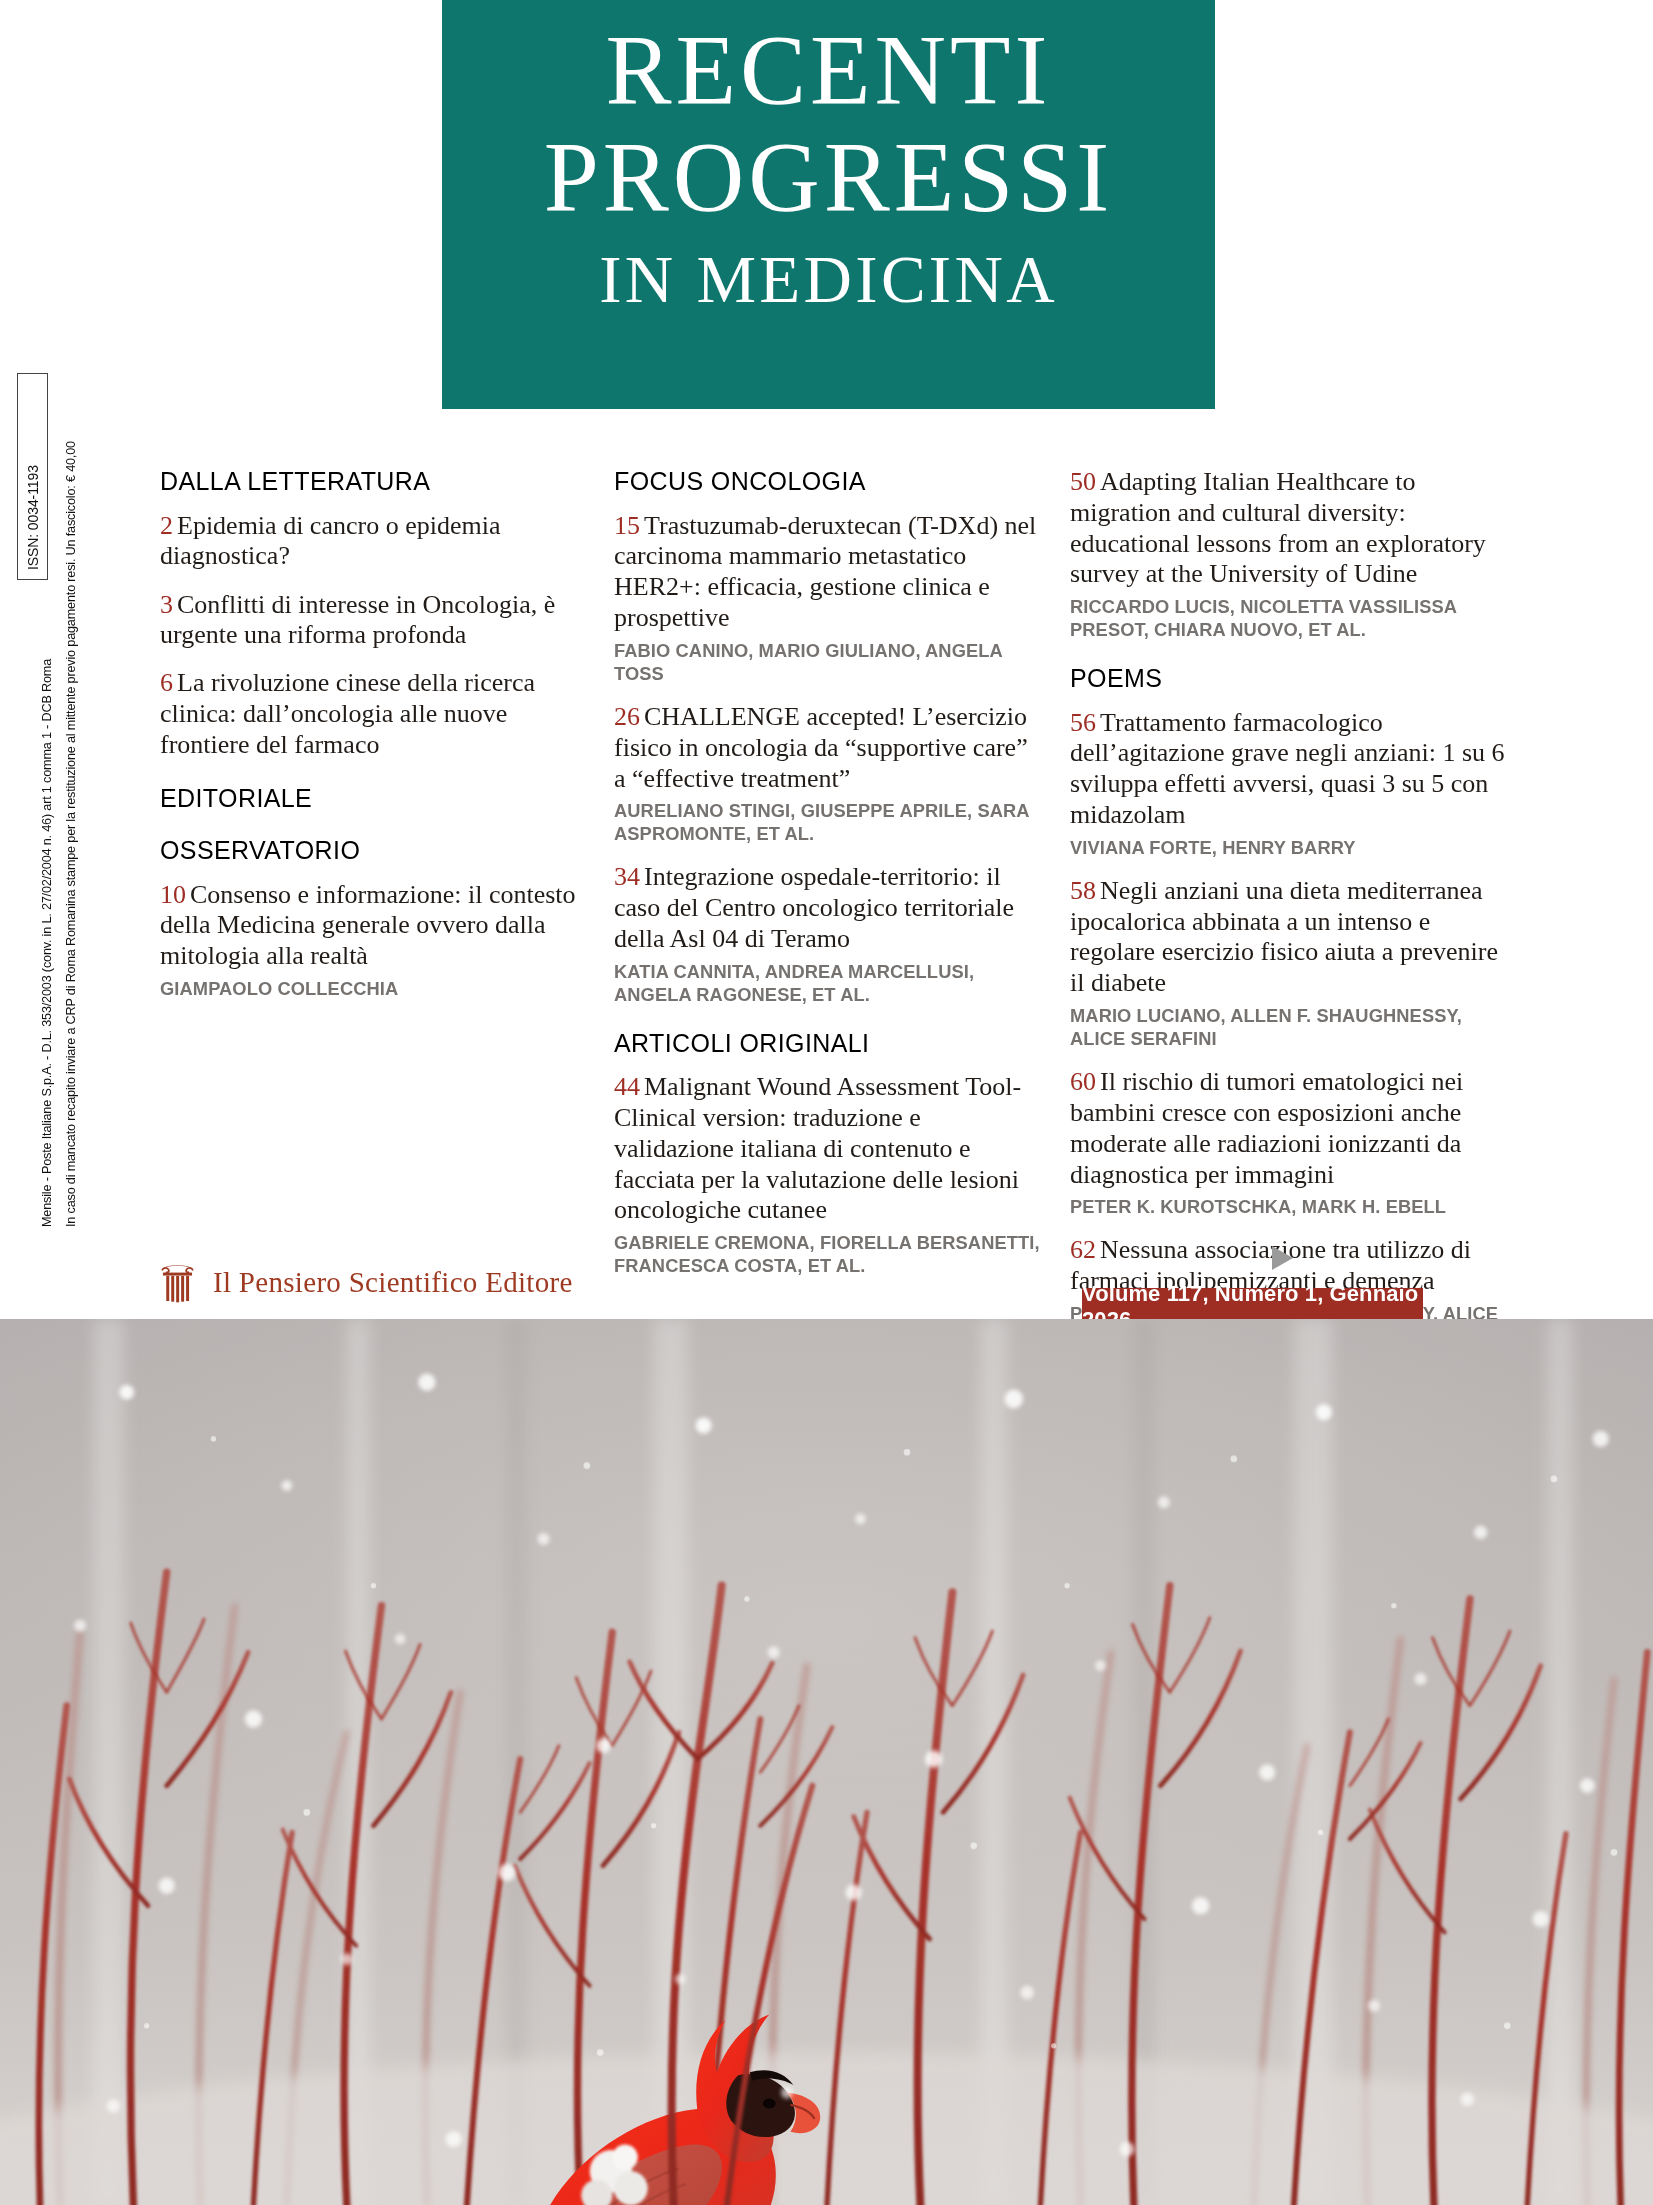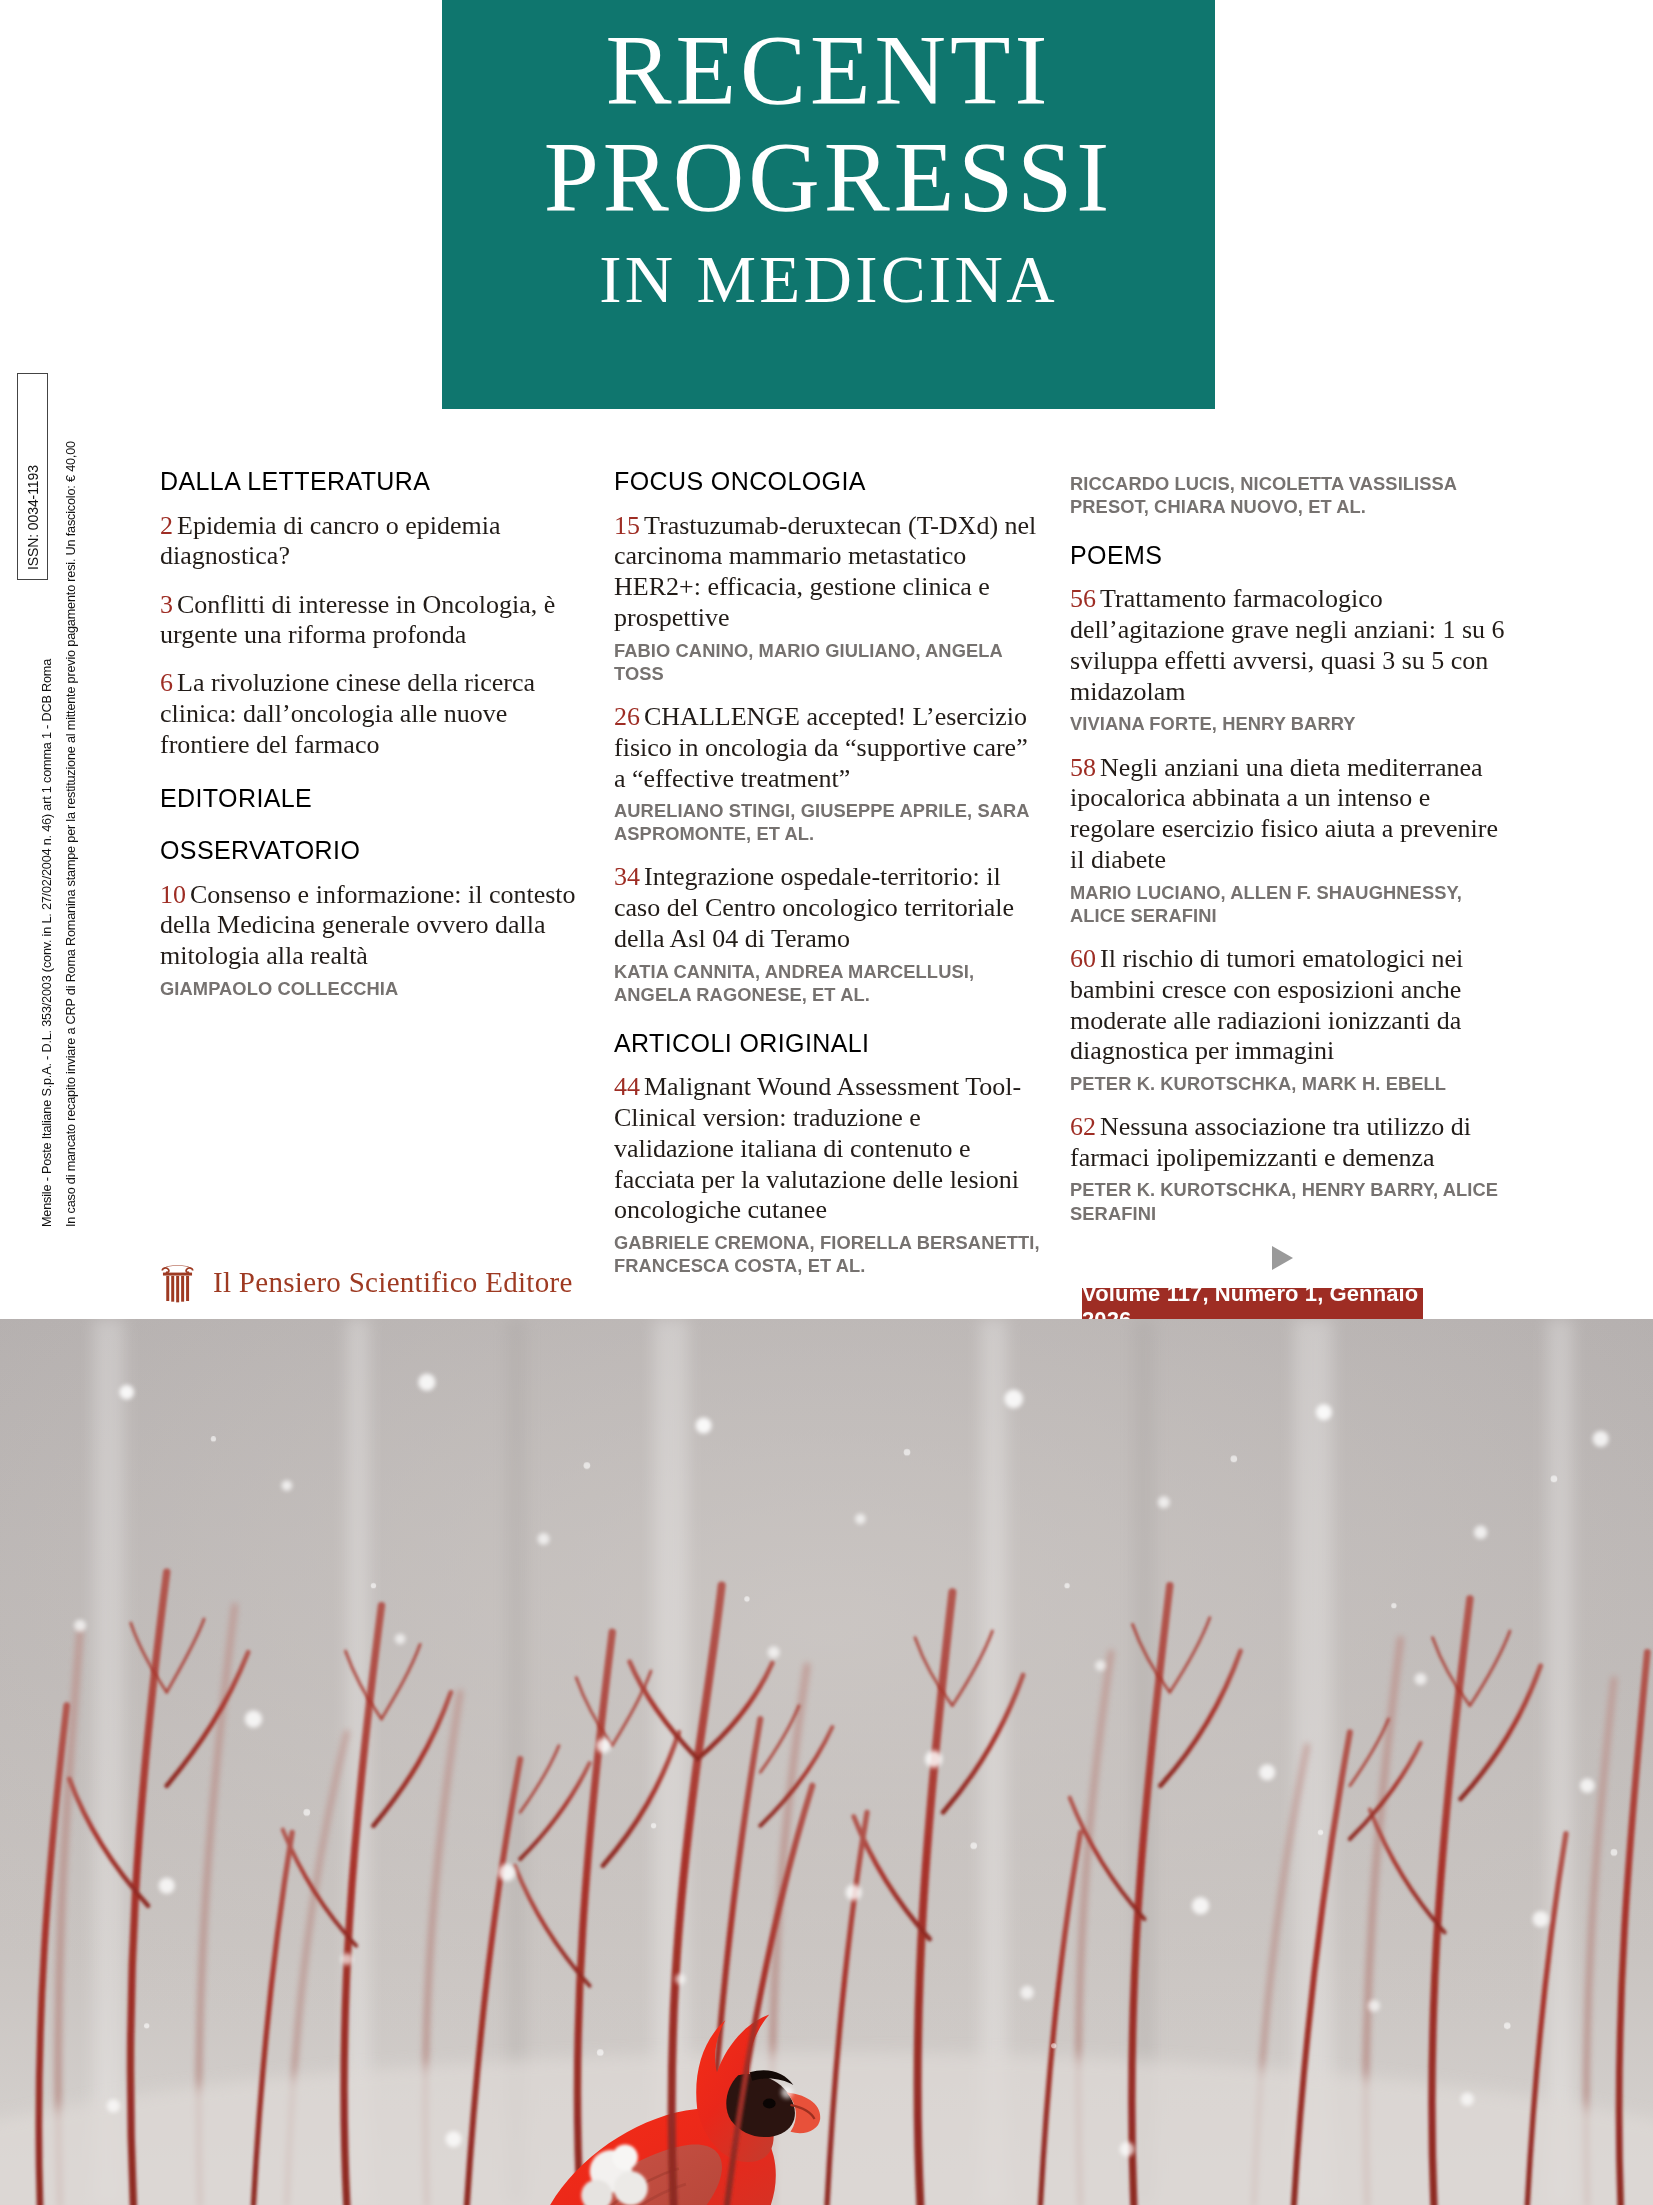--- a/index.html
+++ b/index.html
@@ -243,20 +243,21 @@
         <div class="authors">KATIA CANNITA, ANDREA MARCELLUSI, ANGELA RAGONESE, ET AL.</div>
       </div>
       <div class="sect-head spaced-top">ARTICOLI ORIGINALI</div>
       <div class="entry">
         <div class="entry-title"><span class="pg">44</span><span>Malignant Wound Assessment Tool-Clinical version: traduzione e validazione italiana di contenuto e facciata per la valutazione delle lesioni oncologiche cutanee</span></div>
         <div class="authors">GABRIELE CREMONA, FIORELLA BERSANETTI, FRANCESCA COSTA, ET AL.</div>
       </div>
     </div>
   <div class="toc col3">
       <div class="entry">
+        <div class="entry-title"><span class="pg">50</span><span>Adapting Italian Healthcare to migration and cultural diversity: educational lessons from an exploratory survey at the University of Udine</span></div>
         <div class="authors">RICCARDO LUCIS, NICOLETTA VASSILISSA PRESOT, CHIARA NUOVO, ET AL.</div>
       </div>
       <div class="sect-head spaced-top">POEMS</div>
       <div class="entry">
         <div class="entry-title"><span class="pg">56</span><span>Trattamento farmacologico dell’agitazione grave negli anziani: 1 su 6 sviluppa effetti avversi, quasi 3 su 5 con midazolam</span></div>
         <div class="authors">VIVIANA FORTE, HENRY BARRY</div>
       </div>
       <div class="entry">
         <div class="entry-title"><span class="pg">58</span><span>Negli anziani una dieta mediterranea ipocalorica abbinata a un intenso e regolare esercizio fisico aiuta a prevenire il diabete</span></div>
         <div class="authors">MARIO LUCIANO, ALLEN F. SHAUGHNESSY, ALICE SERAFINI</div>

